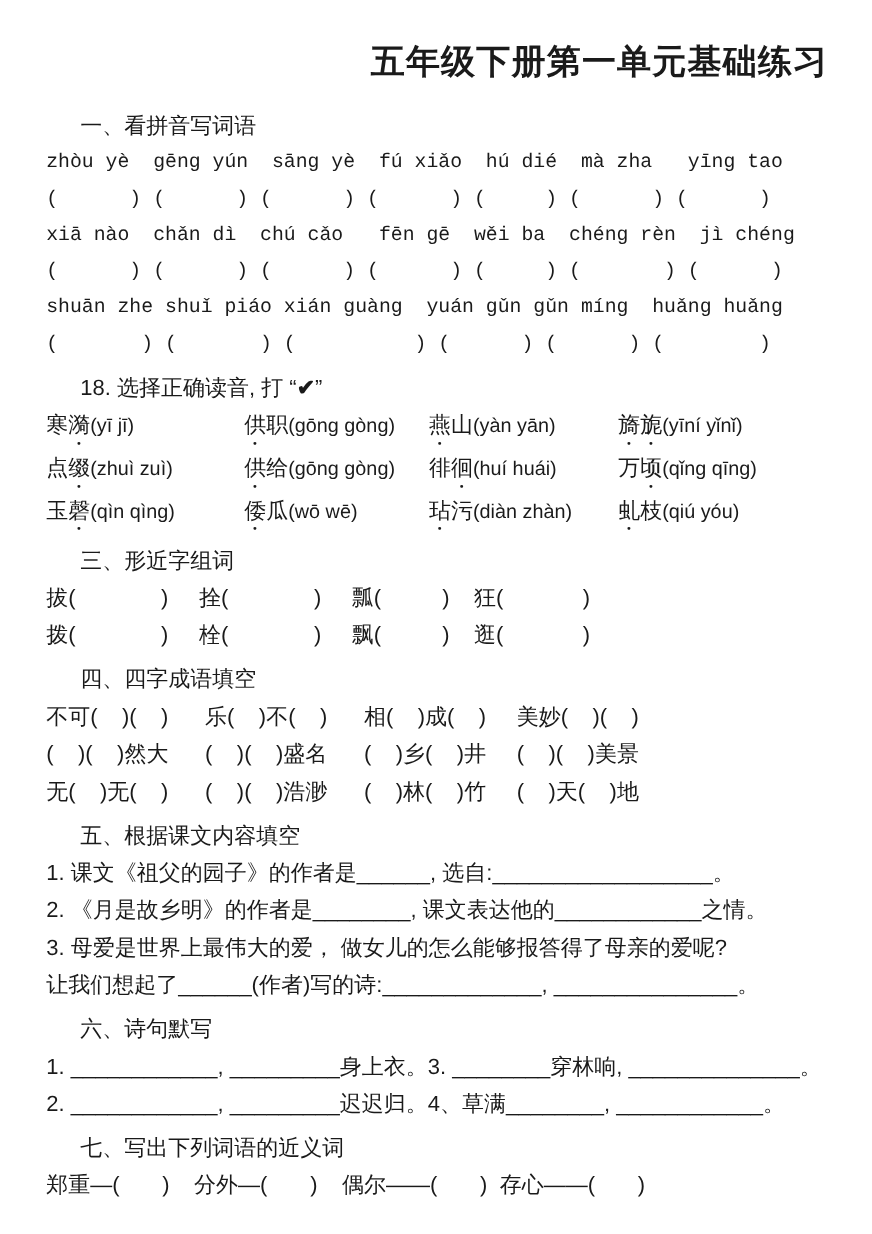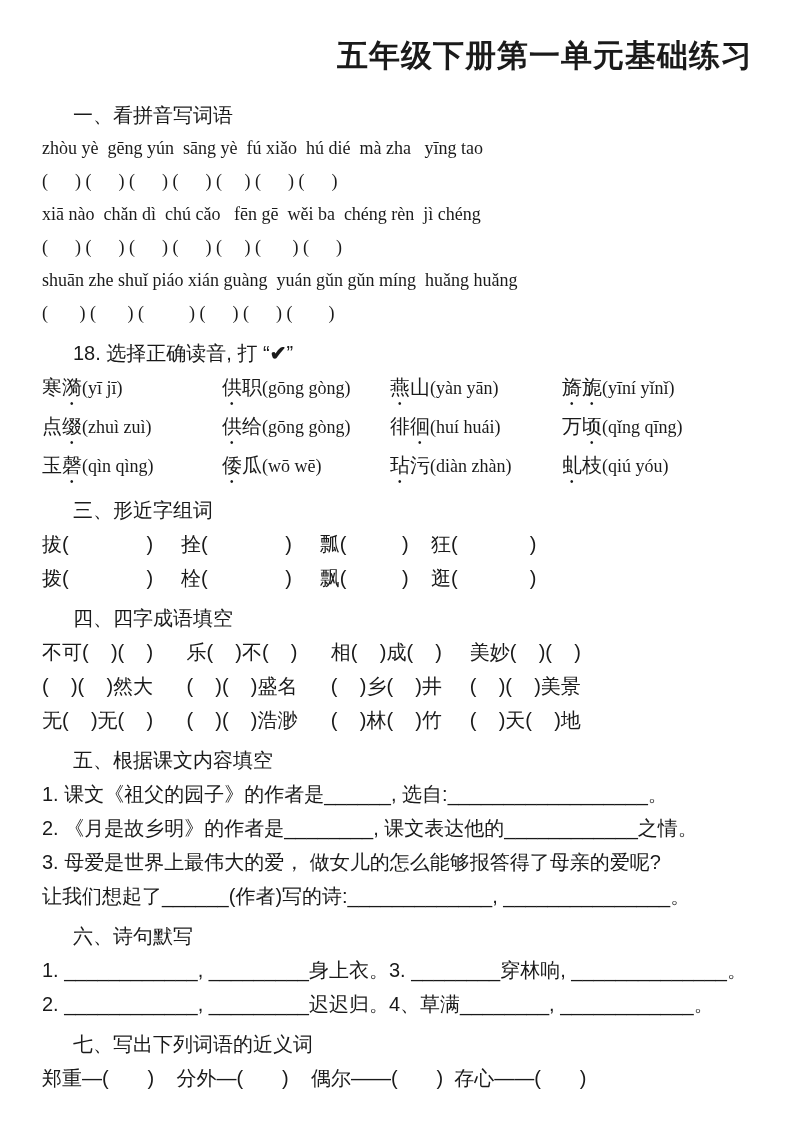--- a/index.html
+++ b/index.html
@@ -25,35 +25,35 @@
     white-space: pre;
     font-weight: 500;
     margin-left: 31px;
   }
   .line {
     font-size: 20px;
     line-height: 34px;
     white-space: pre;
   }
   .mono {
-    font-family: Liberation Serif, serif;
+    font-family: Liberation Mono, monospace;
     font-size: 18px;
     line-height: 33px;
     white-space: pre;
   }
   .check { font-weight: 700; }
   .duyin-row {
     display: grid;
     grid-template-columns: 180px 168px 172px 1fr;
     font-size: 20px;
     line-height: 35px;
   }
   .duyin-item { white-space: nowrap; }
   .duyin-item .py {
-    font-family: Liberation Serif, serif;
+    font-family: Liberation Sans, sans-serif;
     font-size: 18px;
   }
   .dotchar {
     -webkit-text-emphasis: filled dot;
     -webkit-text-emphasis-position: under right;
     text-emphasis: filled dot;
     text-emphasis-position: under right;
   }
   .gap-sm { margin-top: 3px; }
 </style>

